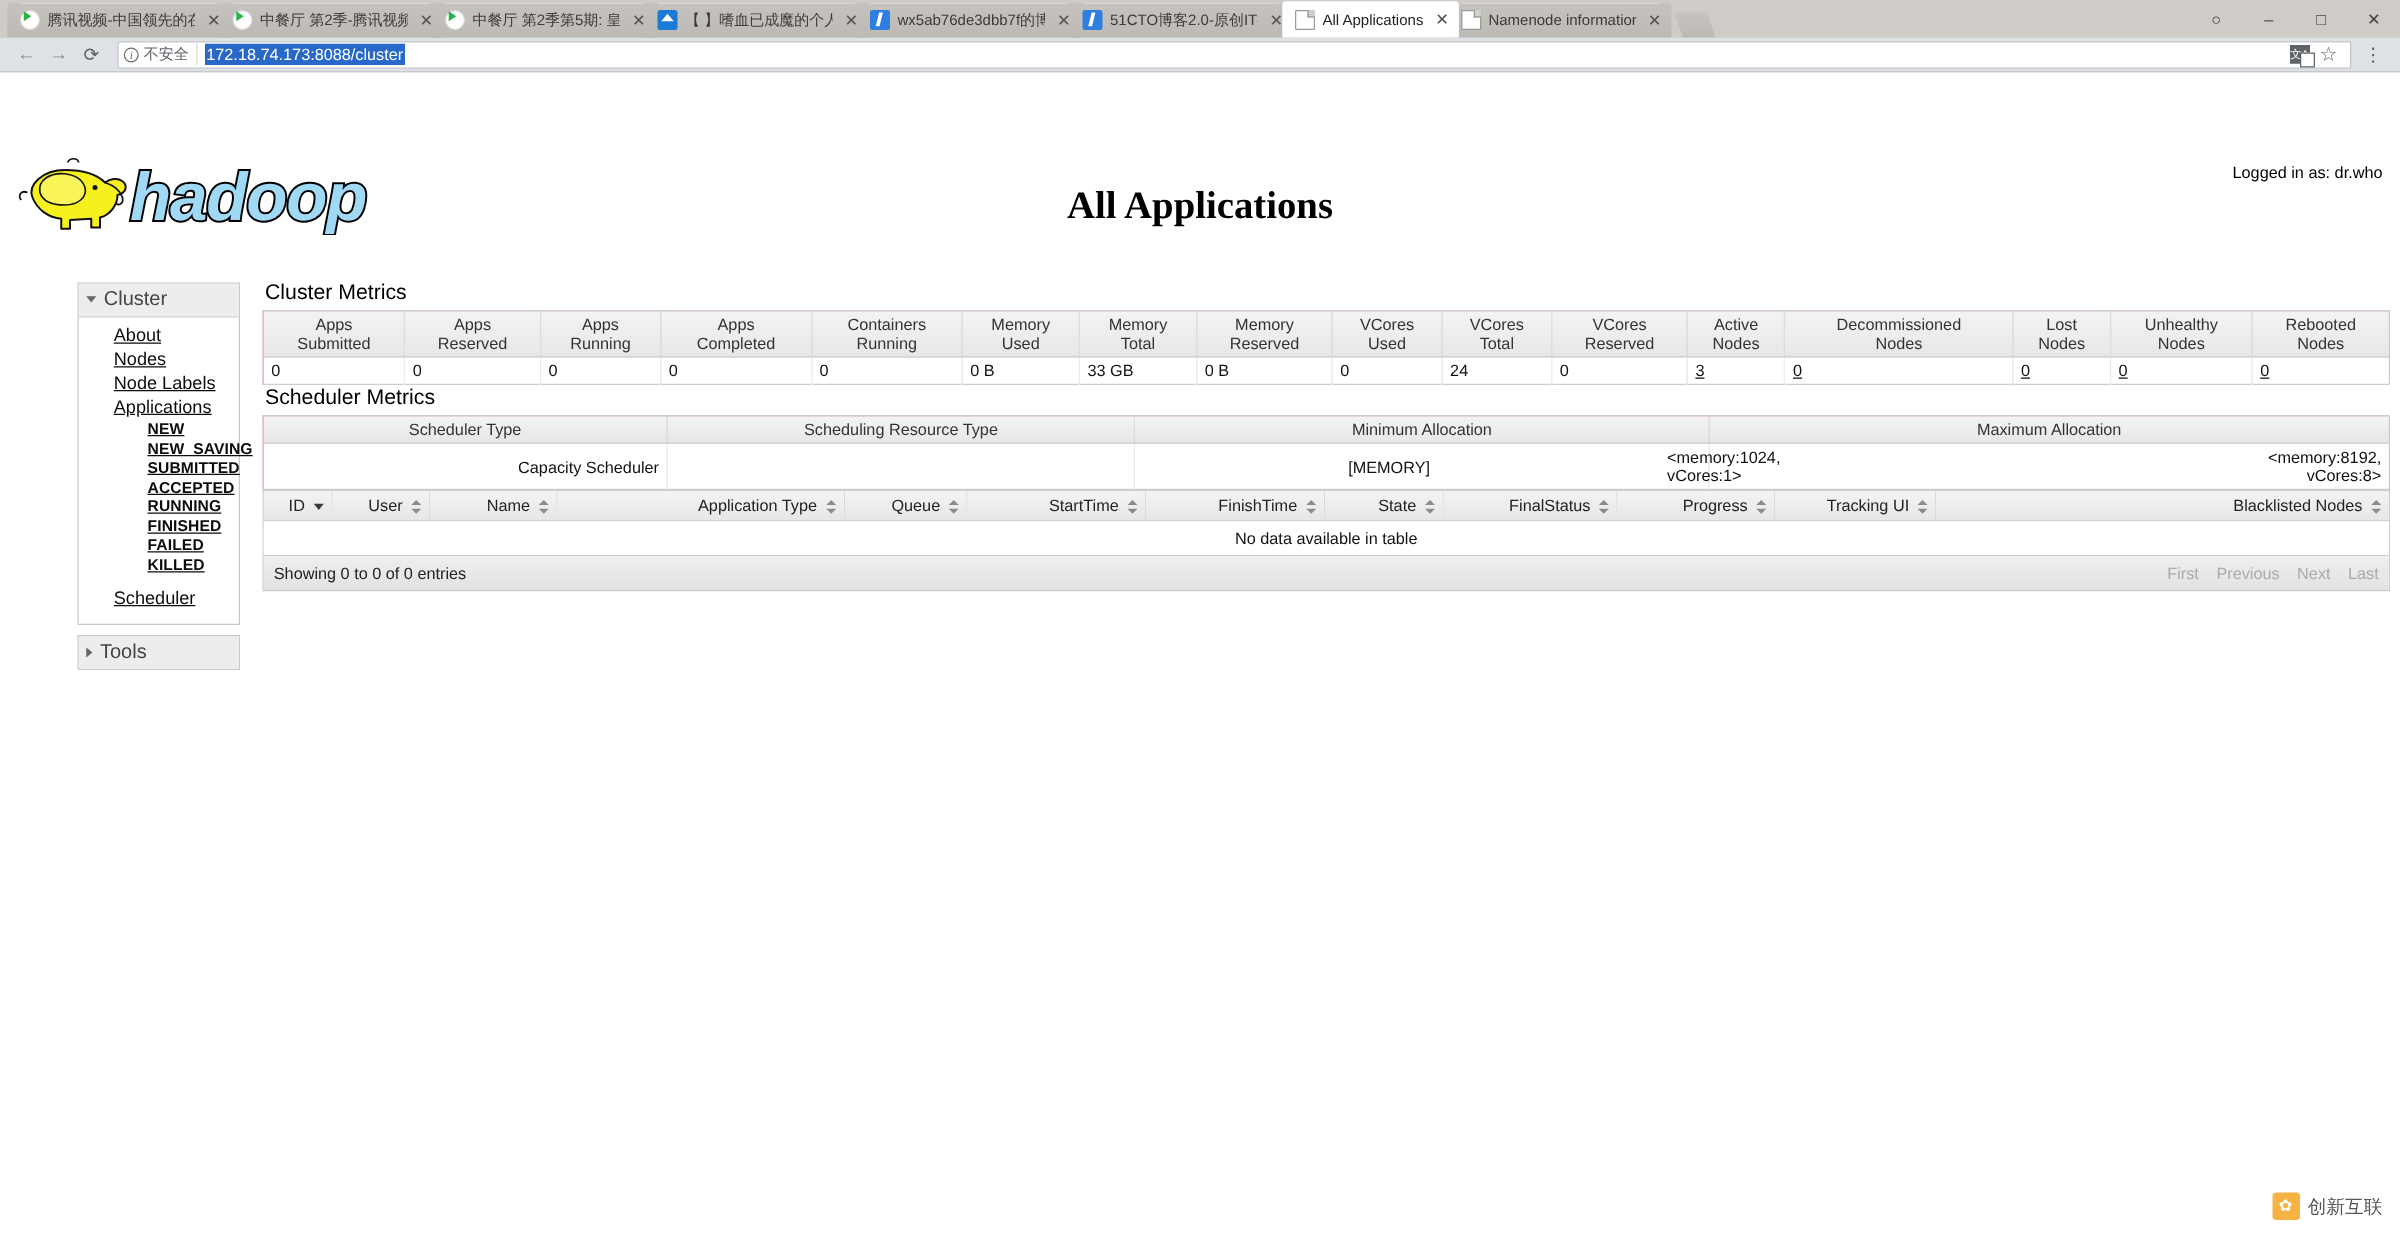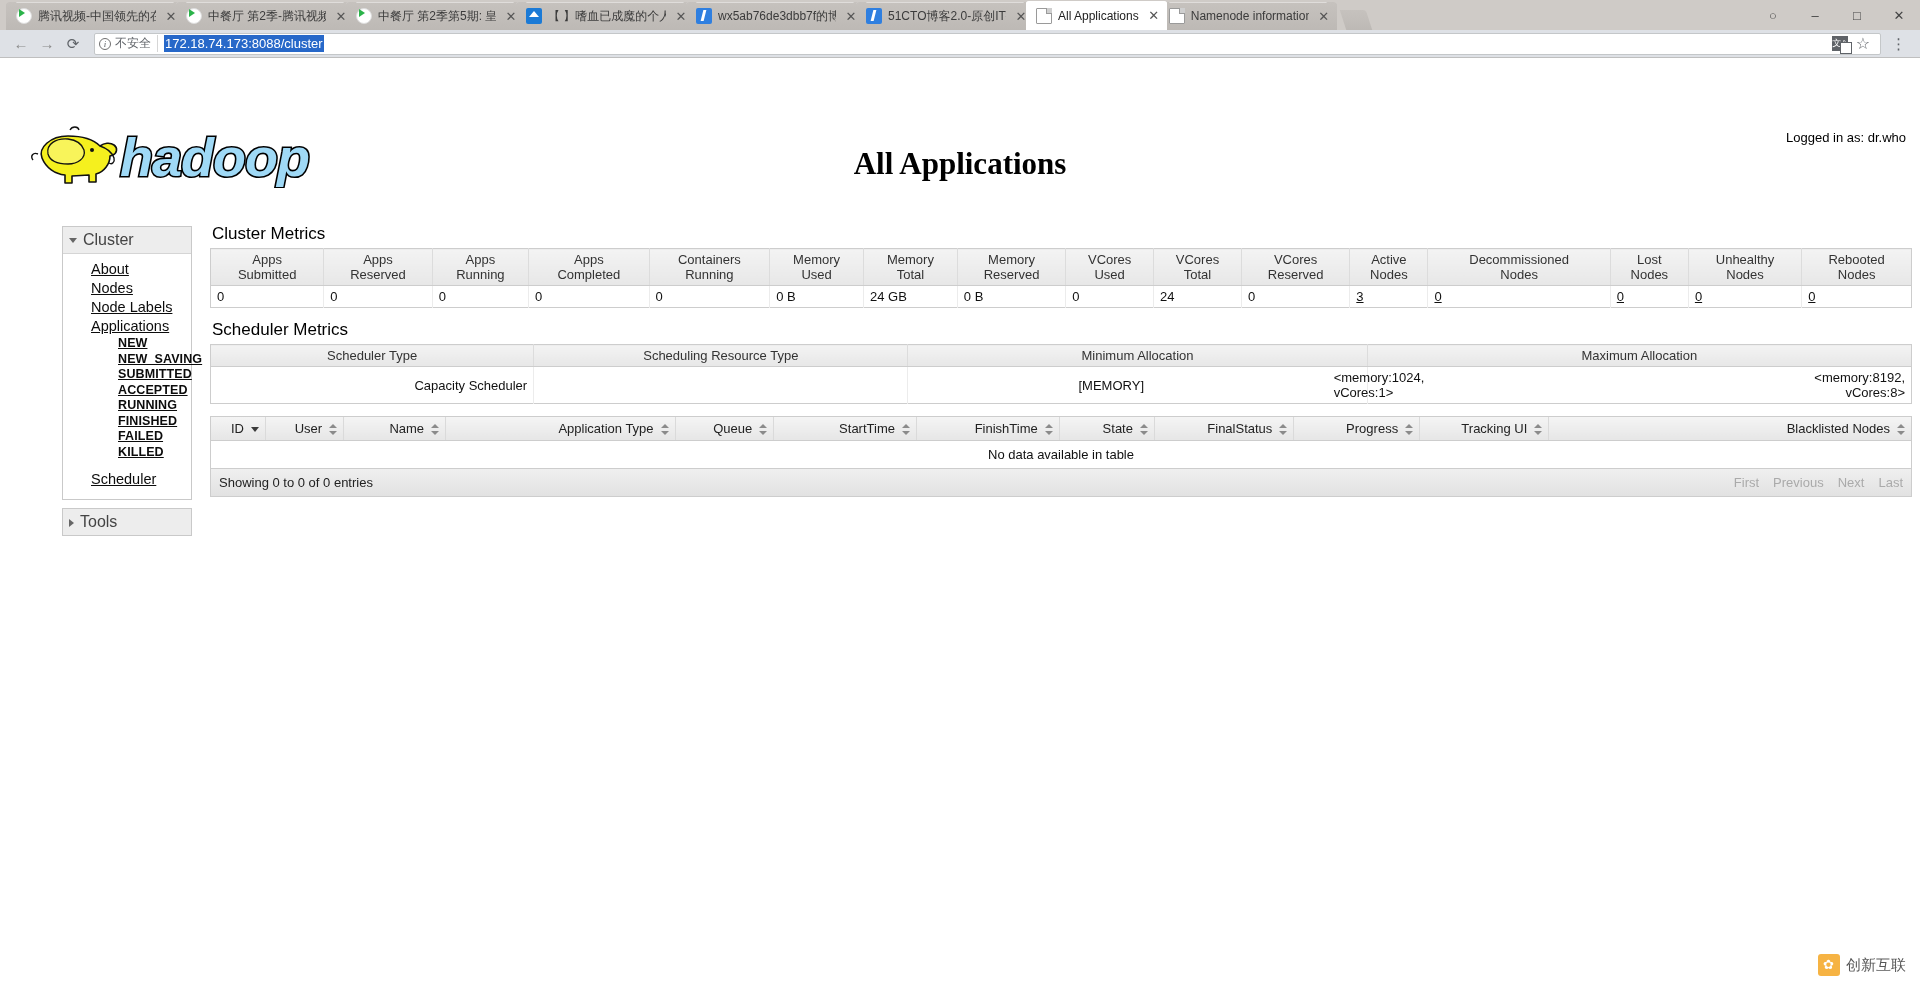--- a/index.html
+++ b/index.html
@@ -241,21 +241,21 @@
     font-family: "Liberation Sans", sans-serif;
   }
   .loggedin {
     position:absolute;
     right: 14px; top: 72px;
     font-size: 13px;
     color: #000;
   }
   .logo-wrap {
     position: absolute;
-    left: 24px; top: 66px;
+    left: 8px; top: 66px;
     width: 310px; height: 64px;
   }
   .page-title {
     position: absolute;
     top: 88px; left: 0; right: 0;
     text-align: center;
     font-size: 31px;
     font-weight: bold;
     color: #000;
     font-family: "Liberation Serif", serif;
@@ -330,21 +330,21 @@
     color: #000;
     margin: 0 0 4px 2px;
     font-family: "Liberation Sans", sans-serif;
   }
   table.metrics {
     width: 100%;
     border-collapse: collapse;
     border: 1px solid #cdcdcd;
     background: #fca5a5;
     font-size: 13px;
-    margin-bottom: 12px;
+    margin-bottom: 0;
   }
   table.metrics thead th {
     background: linear-gradient(to bottom,#f3f3f3,#e7e7e7);
     border-right: 1px solid #dcdcdc;
     border-bottom: 1px solid #cdcdcd;
     font-weight: normal;
     color: #333;
     padding: 3px 4px;
     text-align: center;
     line-height: 15px;
@@ -637,21 +637,21 @@
         </tr>
       </thead>
       <tbody>
         <tr>
           <td>0</td>
           <td>0</td>
           <td>0</td>
           <td>0</td>
           <td>0</td>
           <td>0 B</td>
-          <td>24 GB</td>
+          <td>33 GB</td>
           <td>0 B</td>
           <td>0</td>
           <td>24</td>
           <td>0</td>
           <td><a class="lnk">3</a></td>
           <td><a class="lnk">0</a></td>
           <td><a class="lnk">0</a></td>
           <td><a class="lnk">0</a></td>
           <td><a class="lnk">0</a></td>
         </tr>

